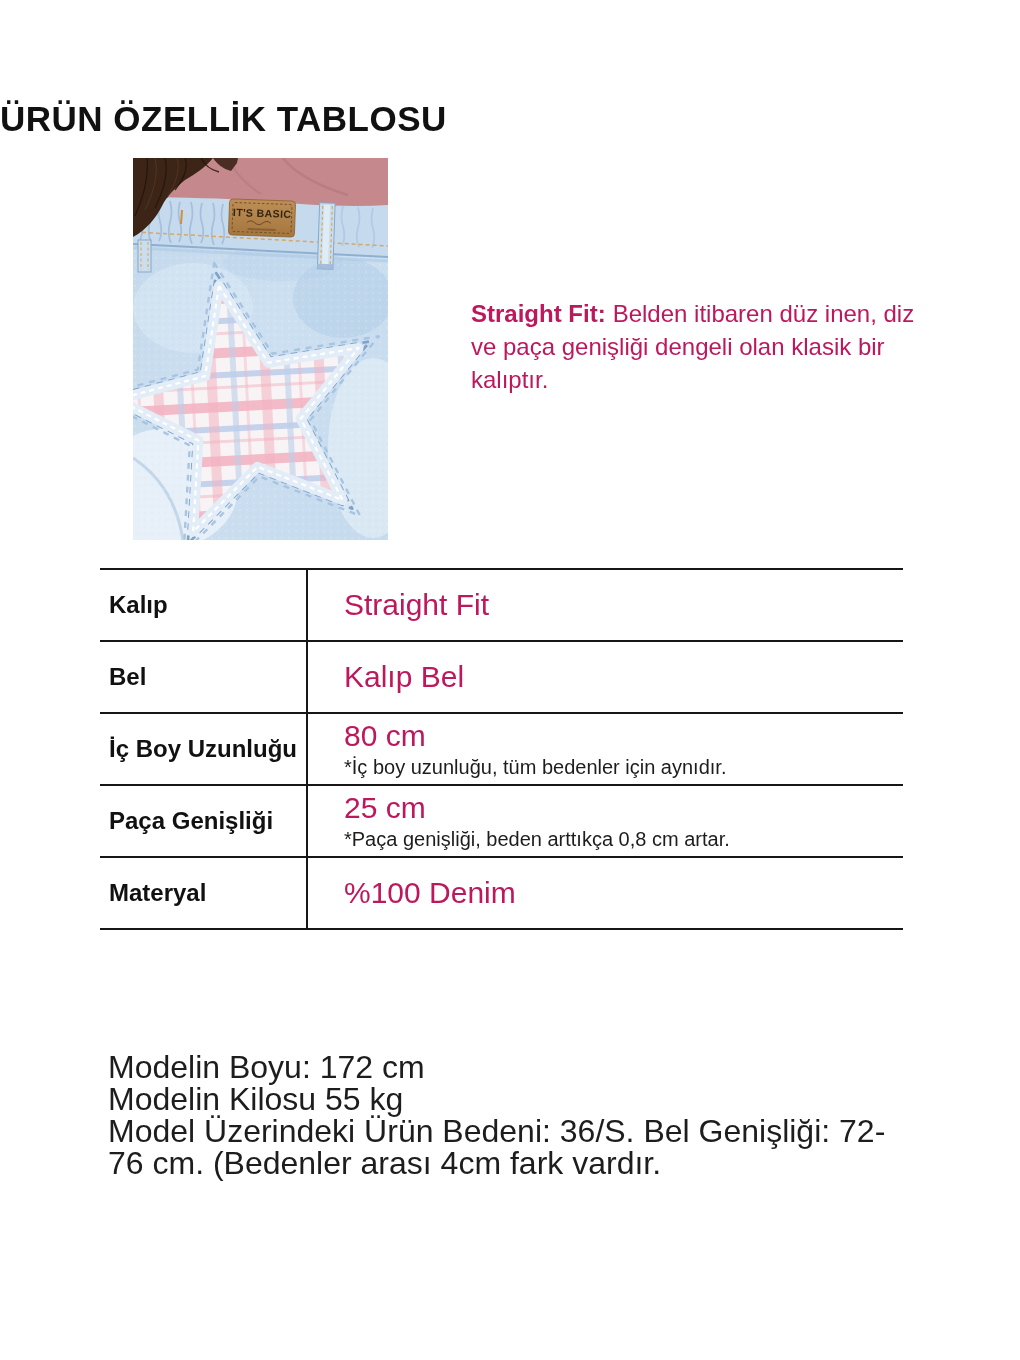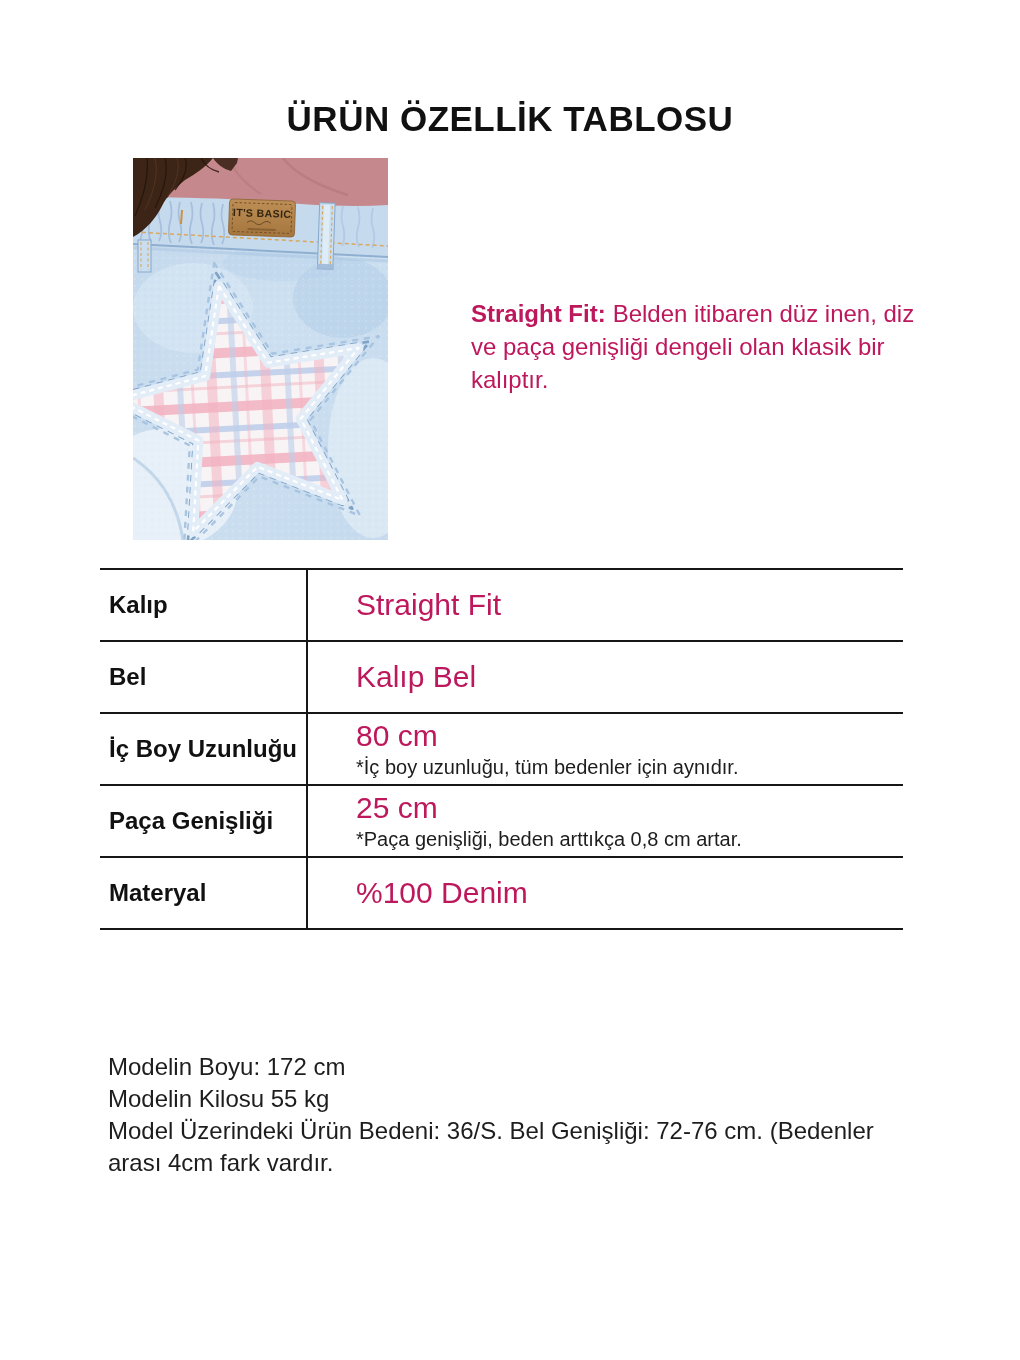--- a/index.html
+++ b/index.html
@@ -2,49 +2,49 @@
 <html><head>
 <meta charset="utf-8">
 <style>
   html,body { margin:0; padding:0; background:#fff; }
   .page {
     position:relative; width:1020px; height:1360px; background:#ffffff;
     font-family:"Liberation Sans", sans-serif; color:#1a1a1a; overflow:hidden;
   }
   .title {
     position:absolute; left:0; right:0; top:99px; margin:0;
-    text-align:center; font-size:35px; font-weight:bold; letter-spacing:0.5px; color:#111;
+    font-size:35px; font-weight:bold; letter-spacing:0.5px; color:#111;
   }
   .photo { position:absolute; left:133px; top:158px; width:255px; height:382px; overflow:hidden; }
   .photo svg { display:block; }
   .desc {
     position:absolute; left:463px; top:289px; width:462px; margin:8px;
     font-size:24px; line-height:33px; color:#be185d;
   }
   .desc .lead { font-weight:bold; margin-right:7px; }
   .spec-table {
     position:absolute; left:100px; top:568px; width:803px;
     border-top:2px solid #161616;
   }
-  .spec-row { display:flex; height:70px; border-bottom:2px solid #161616;gap:12px; }
+  .spec-row { display:flex; height:70px; border-bottom:2px solid #161616; }
   .spec-label {
     width:208px; box-sizing:border-box; border-right:2px solid #161616;
     display:flex; align-items:center; padding-left:9px;
     font-weight:bold; font-size:24px; color:#111;
   }
   .spec-value-cell {
     flex:1; display:flex; flex-direction:column; justify-content:center;
     padding-left:36px;
   }
   .spec-value { font-size:30px; color:#be185d; }
   .spec-note  { font-size:20px; margin-top:3px; color:#1d1d1d; }
   .spec-note:empty { display:none; }
   .model-info {
     position:absolute; left:108px; top:1051px; width:800px;
-    font-size:24px; line-height:32px; color:#1d1d1d;
+    font-size:32px; line-height:32px; color:#1d1d1d;
   }
   .model-info p { margin:0; }
 </style>
 </head>
 <body>
 
 <div class="page">
 
   <h1 class="title">ÜRÜN ÖZELLİK TABLOSU</h1>
 

